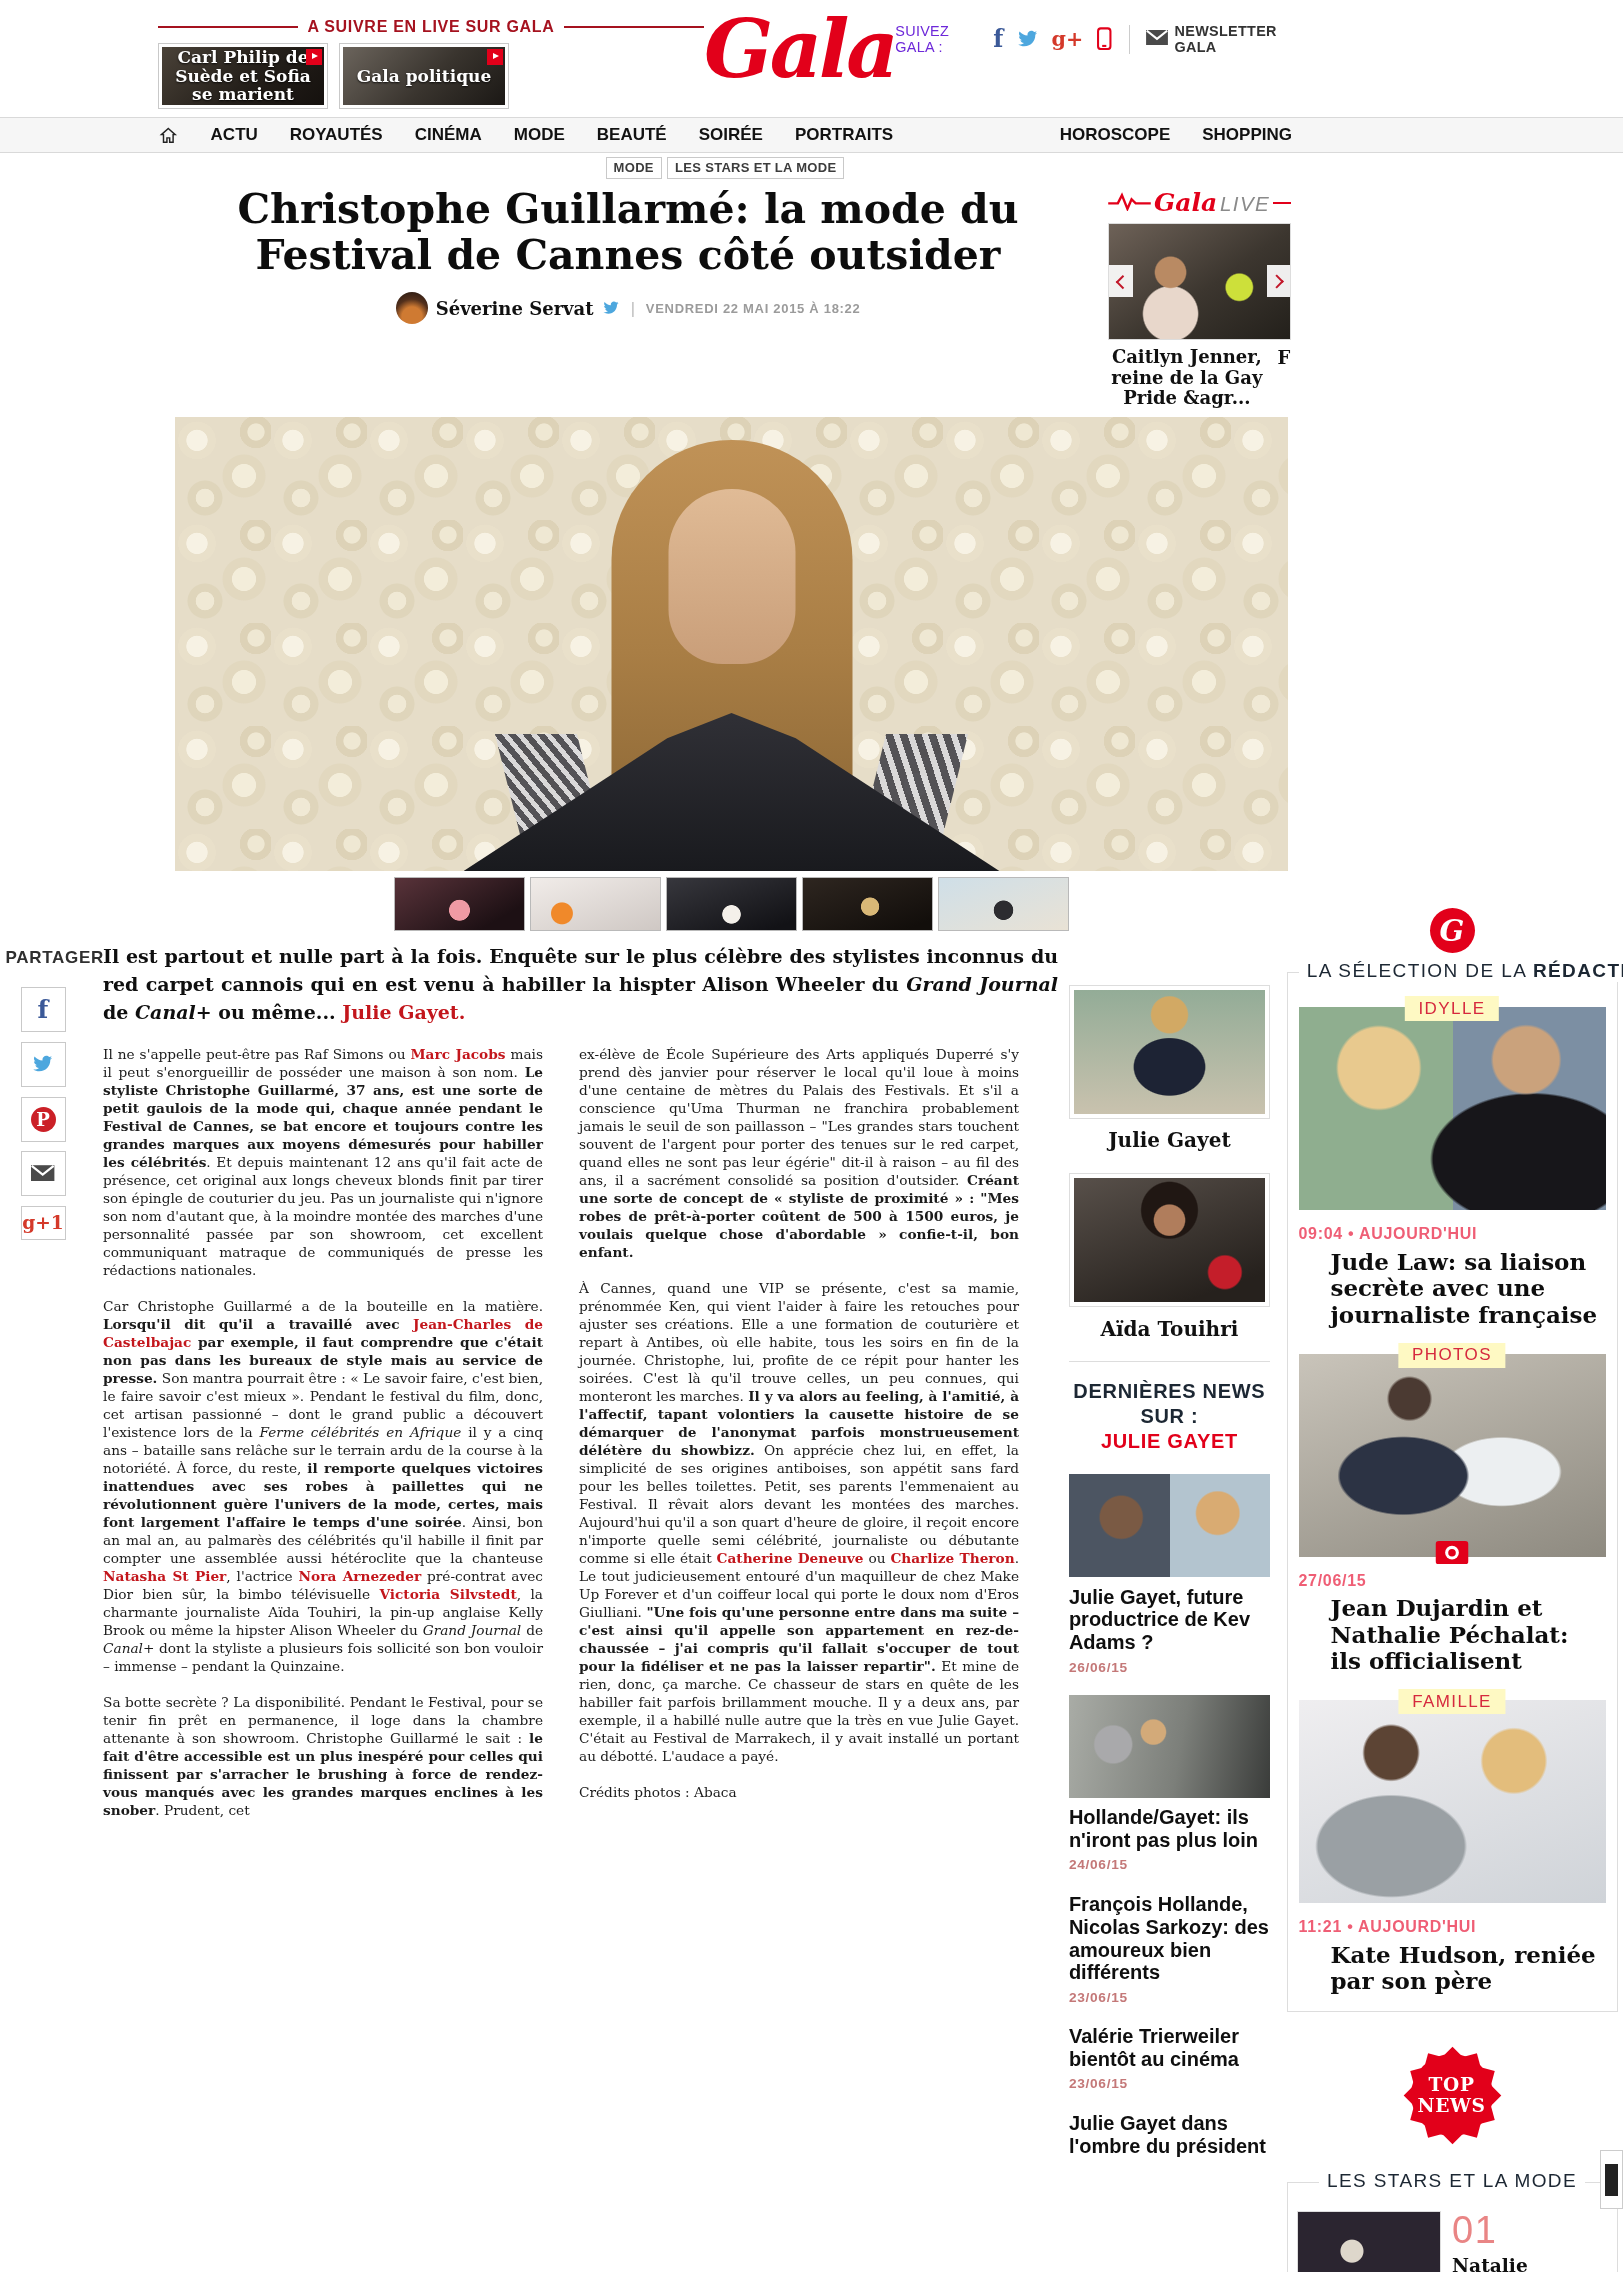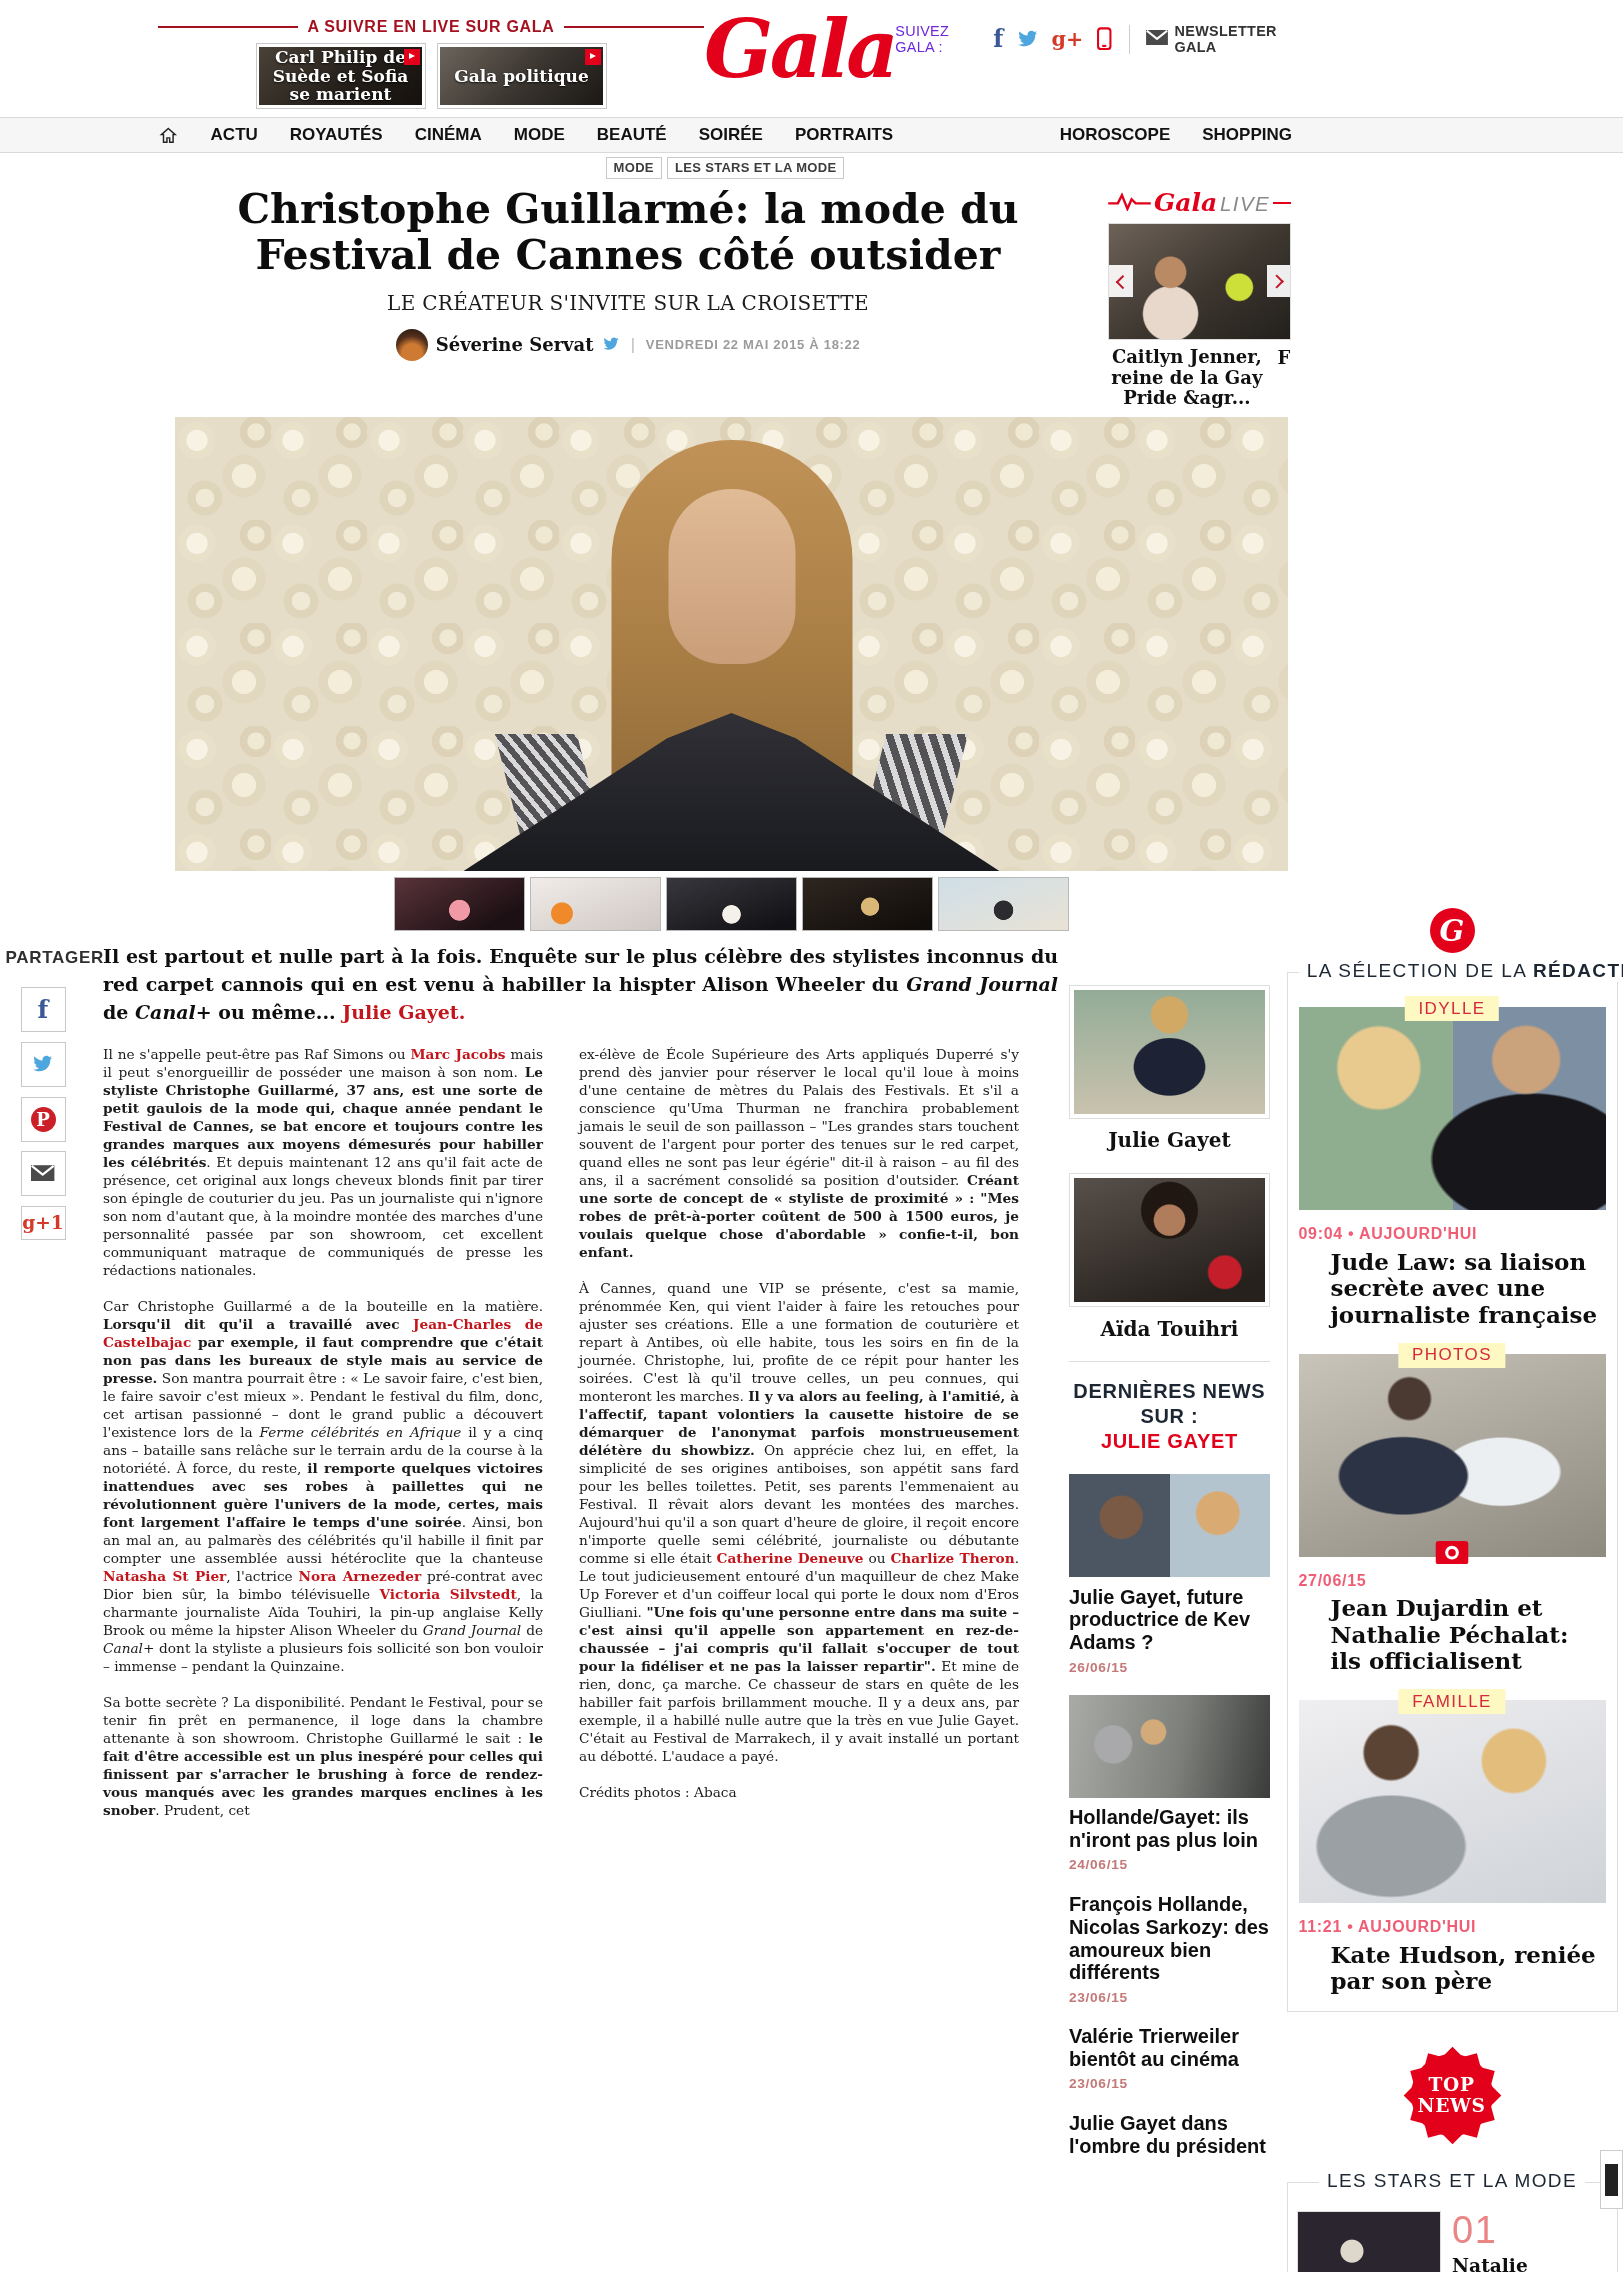--- a/index.html
+++ b/index.html
@@ -7,21 +7,21 @@
          font-family:"Liberation Sans", sans-serif; color:#111; }
   .page { position:relative; width:1623px; height:2273px; background:#fff; }
 
   
   .topbar { height:117px; }
   .topbar-inner { width:1134px; margin-left:158px; display:flex; height:100%; }
   .live-block { width:550px; padding-top:18px; }
   .live-label-row { display:flex; align-items:center; gap:9.6px; width:546px; }
   .live-line { flex:1; height:1.4px; background:#a5121f; }
   .live-label { color:#a5121f; font-weight:700; font-size:16px; letter-spacing:0.7px; white-space:nowrap; }
-  .promo-cards { display:flex; gap:11px; margin-top:6.9px;justify-content:center; }
+  .promo-cards { display:flex; gap:11px; margin-top:6.9px; }
   .promo-card { width:170px; height:66px; border:0.7px solid #c9c9c9; background:#fff; padding:2.7px; position:relative; }
   .promo-img { position:absolute; inset:2.7px; display:flex; align-items:center; justify-content:center; padding:2.7px; }
   .promo-img.p1 { background:linear-gradient(135deg,#4a4238 0%,#241f1a 55%,#15110e 100%); }
   .promo-img.p2 { background:linear-gradient(135deg,#6b645c 0%,#39342e 55%,#1b1815 100%); }
   .promo-title { color:#fff; font-family:"DejaVu Serif", serif; font-weight:700; font-size:17px;
                  line-height:1.08; text-align:center; text-shadow:0 1.4px 2.1px rgba(0,0,0,.8); }
   .promo-badge { position:absolute; top:4.8px; right:4.8px; width:16px; height:16px; background:#e2001a; }
   .promo-badge::after { content:""; position:absolute; left:5.5px; top:4.1px; border-left:6.2px solid #fff;
                         border-top:3.4px solid transparent; border-bottom:3.4px solid transparent; }
   .logo-block { flex:1; display:flex; justify-content:center; align-items:flex-start; padding-top:4.1px; }
@@ -302,21 +302,20 @@
   </div>
 
   <div class="crumbs">
     <span class="crumb">MODE</span>
     <span class="crumb">LES STARS ET LA MODE</span>
   </div>
 
   <div class="article-head">
     <div class="title-block">
       <h1>Christophe Guillarmé: la mode du Festival de Cannes côté outsider</h1>
-      <div class="subtitle">LE CRÉATEUR S'INVITE SUR LA CROISETTE</div>
       <div class="author-row">
         <span class="avatar"></span>
         <span class="author-name">Séverine Servat</span>
         <span>
           <svg width="18" height="15" viewBox="0 0 24 24">
               <path fill="#4da7de" d="M23.9 4.6c-.9.4-1.8.7-2.8.8 1-.6 1.8-1.6 2.2-2.7-1 .6-2 1-3.1 1.2-.9-1-2.2-1.6-3.6-1.6-2.7 0-4.9 2.2-4.9 4.9 0 .4 0 .8.1 1.1-4.1-.2-7.7-2.2-10.1-5.1-.4.7-.7 1.6-.7 2.5 0 1.7.9 3.2 2.2 4.1-.8 0-1.6-.2-2.2-.6v.1c0 2.4 1.7 4.4 3.9 4.8-.4.1-.8.2-1.3.2-.3 0-.6 0-.9-.1.6 2 2.4 3.4 4.6 3.4-1.7 1.3-3.8 2.1-6.1 2.1-.4 0-.8 0-1.2-.1 2.2 1.4 4.8 2.2 7.6 2.2 9.1 0 14-7.5 14-14v-.6c1-.7 1.8-1.6 2.3-2.6z"></path>
             </svg>
         </span>
         <span class="author-sep">|</span>
         <span class="author-date">VENDREDI 22 MAI 2015 À 18:22</span>

